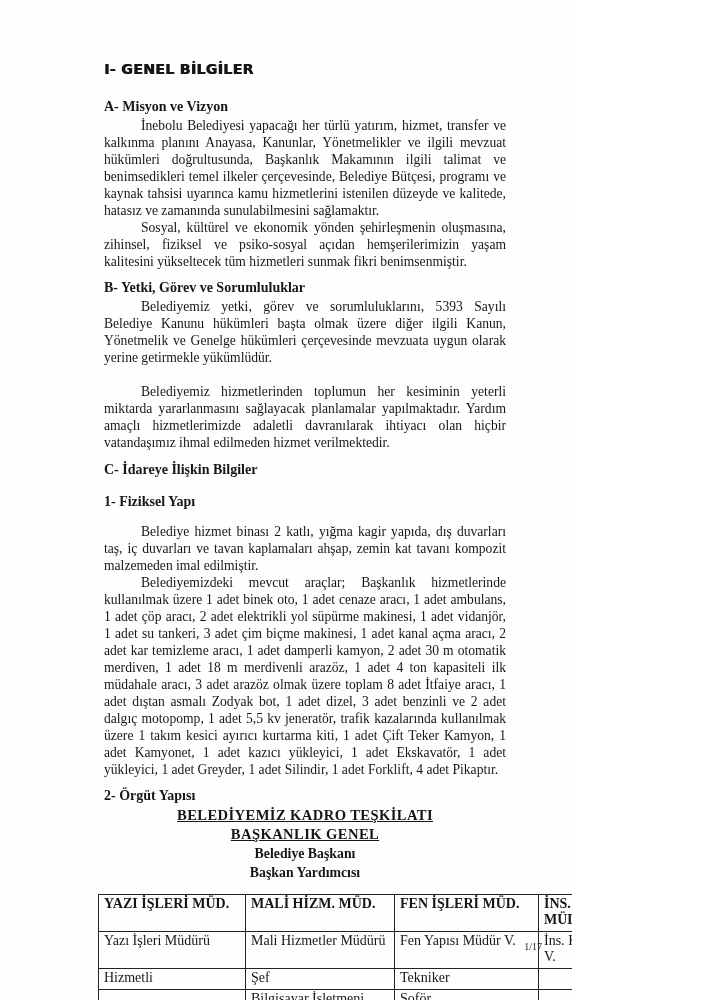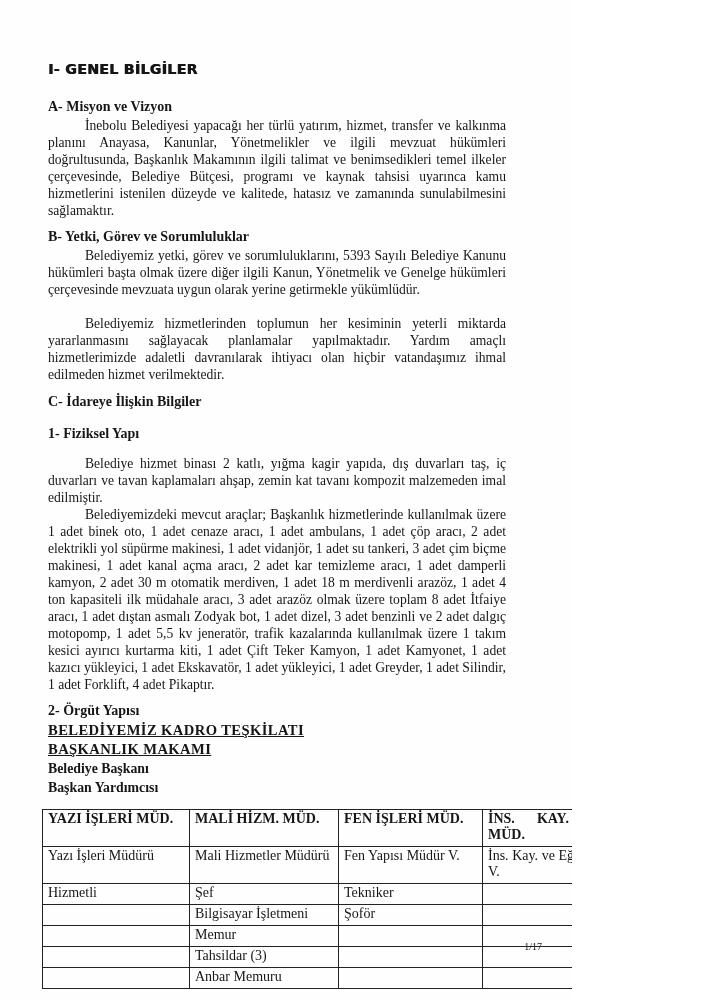--- a/index.html
+++ b/index.html
@@ -1,36 +1,36 @@
 <!DOCTYPE html>
 <html><head>
 <meta charset="utf-8">
 <style>
   html,body { margin:0; padding:0; background:#ffffff; }
   .page {
     width:572px; height:1000px; position:relative; overflow:hidden;
     background:#fefefe; box-sizing:border-box;
-    padding:61px 66px 0 48px;
+    padding:61px 66px 0 104px;
     font-family:"Liberation Serif", serif; color:#161616;
   }
   .doc-title {
     font-family:"DejaVu Sans", sans-serif;
     font-size:14px; font-weight:bold; letter-spacing:0.4px;
     text-shadow:0.7px 0 0 currentColor;
     margin:0 0 21px 0;
   }
   .sec { font-size:14px; font-weight:bold; margin:0 0 2px 0; line-height:17px; }
   .mt8  { margin-top:9px; }
   .mt10 { margin-top:10px; }
   .mt14 { margin-top:15px; }
   .mb13 { margin-bottom:13px; }
   .body { font-size:13.6px; line-height:17px; text-align:justify; margin:0; }
   .ind  { text-indent:37px; }
   .gap  { margin-top:17px; }
-  .orgchart { text-align:left; margin-top:2px; }
+  .orgchart { text-align:center; margin-top:2px; }
   .org-title { font-size:14.6px; font-weight:bold; text-decoration:underline; letter-spacing:0.4px; line-height:19px; }
   .org-sub   { font-size:13.8px; font-weight:bold; line-height:19px; }
   table.staff {
     border-collapse:collapse; table-layout:fixed;
     width:586px; margin:12px 8px 0 -6px;
   }
   table.staff th, table.staff td {
     border:1px solid #222; vertical-align:top; text-align:justify;
     font-size:14px; line-height:16px; padding:1px 5px 3px 5px;
     overflow:hidden;
@@ -43,36 +43,37 @@
 </style>
 </head>
 <body>
 
 <div class="page">
 
   <h1 class="doc-title">I- GENEL BİLGİLER</h1>
 
   <h2 class="sec">A- Misyon ve Vizyon</h2>
   <p class="body ind">İnebolu Belediyesi yapacağı her türlü yatırım, hizmet, transfer ve kalkınma planını Anayasa, Kanunlar, Yönetmelikler ve ilgili mevzuat hükümleri doğrultusunda, Başkanlık Makamının ilgili talimat ve benimsedikleri temel ilkeler çerçevesinde, Belediye Bütçesi, programı ve kaynak tahsisi uyarınca kamu hizmetlerini istenilen düzeyde ve kalitede, hatasız ve zamanında sunulabilmesini sağlamaktır.</p>
+  <p class="body ind">Sosyal, kültürel ve ekonomik yönden şehirleşmenin oluşmasına, zihinsel, fiziksel ve psiko-sosyal açıdan hemşerilerimizin yaşam kalitesini yükseltecek tüm hizmetleri sunmak fikri benimsenmiştir.</p>
 
   <h2 class="sec mt8">B- Yetki, Görev ve Sorumluluklar</h2>
   <p class="body ind">Belediyemiz yetki, görev ve sorumluluklarını, 5393 Sayılı Belediye Kanunu hükümleri başta olmak üzere diğer ilgili Kanun, Yönetmelik ve Genelge hükümleri çerçevesinde mevzuata uygun olarak yerine getirmekle yükümlüdür.</p>
   <p class="body ind gap">Belediyemiz hizmetlerinden toplumun her kesiminin yeterli miktarda yararlanmasını sağlayacak planlamalar yapılmaktadır. Yardım amaçlı hizmetlerimizde adaletli davranılarak ihtiyacı olan hiçbir vatandaşımız ihmal edilmeden hizmet verilmektedir.</p>
 
   <h2 class="sec mt10">C- İdareye İlişkin Bilgiler</h2>
 
   <h2 class="sec mt14 mb13">1- Fiziksel Yapı</h2>
   <p class="body ind">Belediye hizmet binası 2 katlı, yığma kagir yapıda, dış duvarları taş, iç duvarları ve tavan kaplamaları ahşap, zemin kat tavanı kompozit malzemeden imal edilmiştir.</p>
   <p class="body ind">Belediyemizdeki mevcut araçlar; Başkanlık hizmetlerinde kullanılmak üzere 1 adet binek oto, 1 adet cenaze aracı, 1 adet ambulans, 1 adet çöp aracı, 2 adet elektrikli yol süpürme makinesi, 1 adet vidanjör, 1 adet su tankeri, 3 adet çim biçme makinesi, 1 adet kanal açma aracı, 2 adet kar temizleme aracı, 1 adet damperli kamyon, 2 adet 30 m otomatik merdiven, 1 adet 18 m merdivenli arazöz, 1 adet 4 ton kapasiteli ilk müdahale aracı, 3 adet arazöz olmak üzere toplam 8 adet İtfaiye aracı, 1 adet dıştan asmalı Zodyak bot, 1 adet dizel, 3 adet benzinli ve 2 adet dalgıç motopomp, 1 adet 5,5 kv jeneratör, trafik kazalarında kullanılmak üzere 1 takım kesici ayırıcı kurtarma kiti, 1 adet Çift Teker Kamyon, 1 adet Kamyonet, 1 adet kazıcı yükleyici, 1 adet Ekskavatör, 1 adet yükleyici, 1 adet Greyder, 1 adet Silindir, 1 adet Forklift, 4 adet Pikaptır.</p>
 
   <h2 class="sec mt8">2- Örgüt Yapısı</h2>
 
   <div class="orgchart">
     <div class="org-title">BELEDİYEMİZ KADRO TEŞKİLATI</div>
-    <div class="org-title">BAŞKANLIK MAKAMI</div>
+    <div class="org-title">BAŞKANLIK GENEL</div>
     <div class="org-sub">Belediye Başkanı</div>
     <div class="org-sub">Başkan Yardımcısı</div>
   </div>
 
   <table class="staff">
     <colgroup>
       <col style="width:147px">
         <col style="width:149px">
         <col style="width:144px">
         <col style="width:146px">

